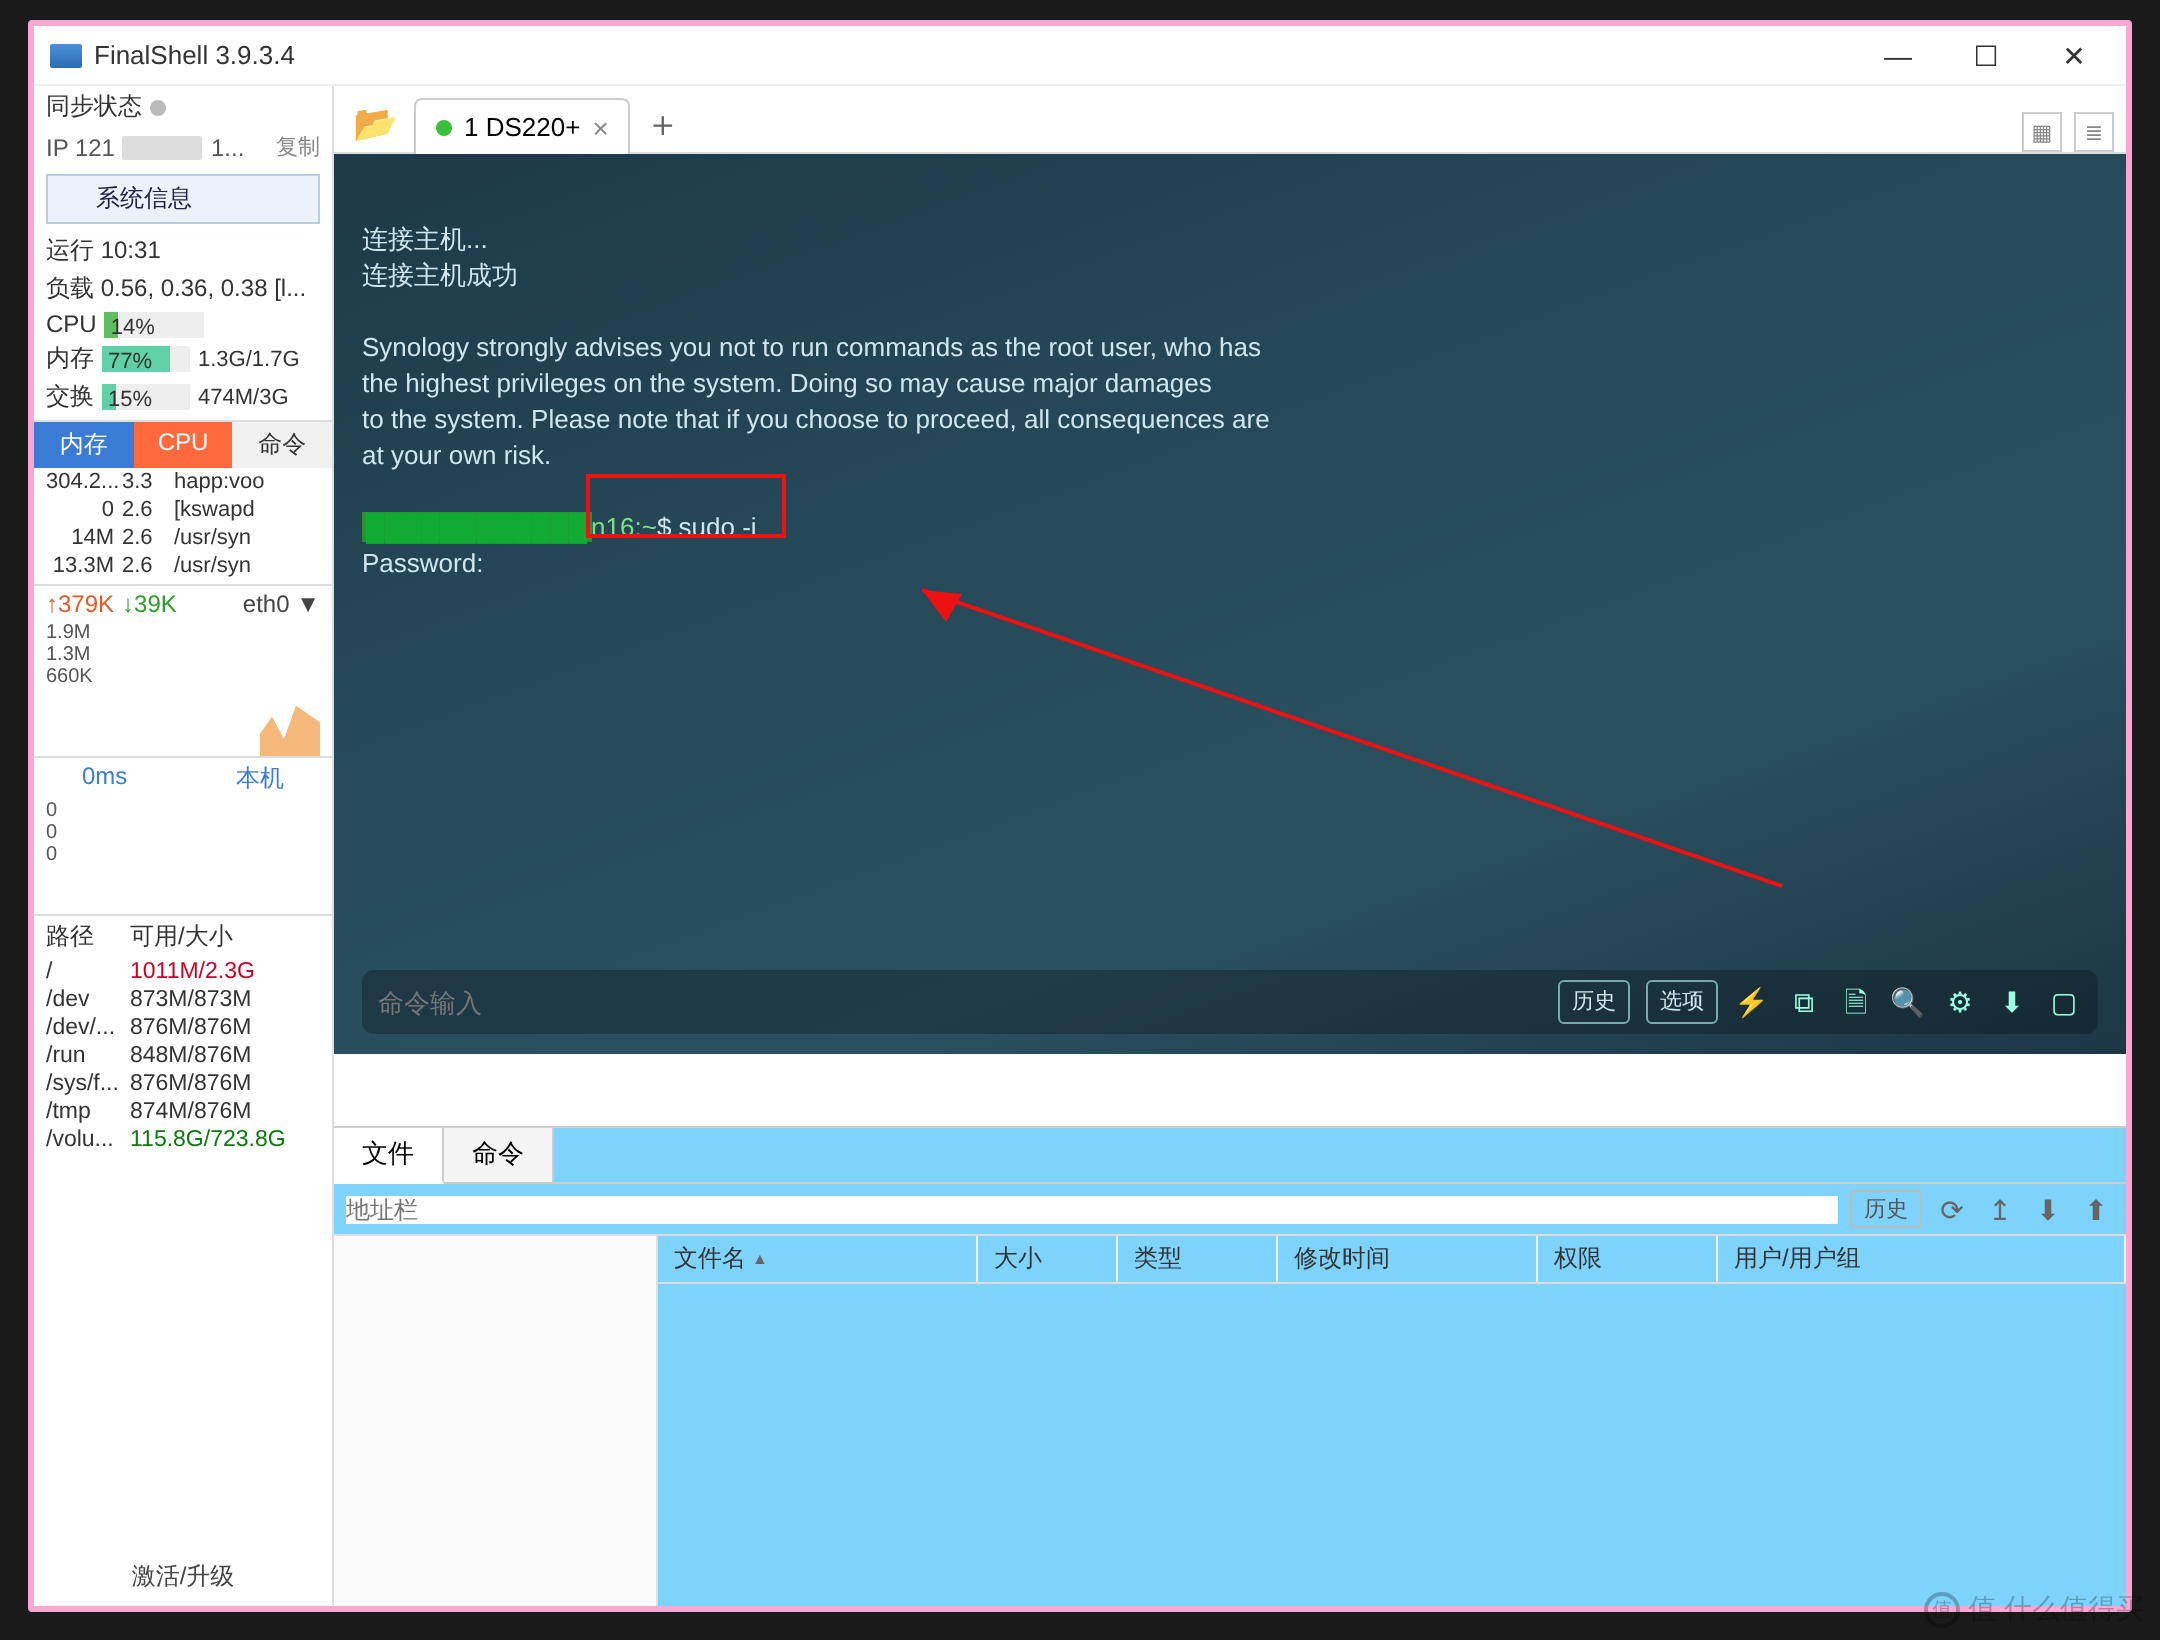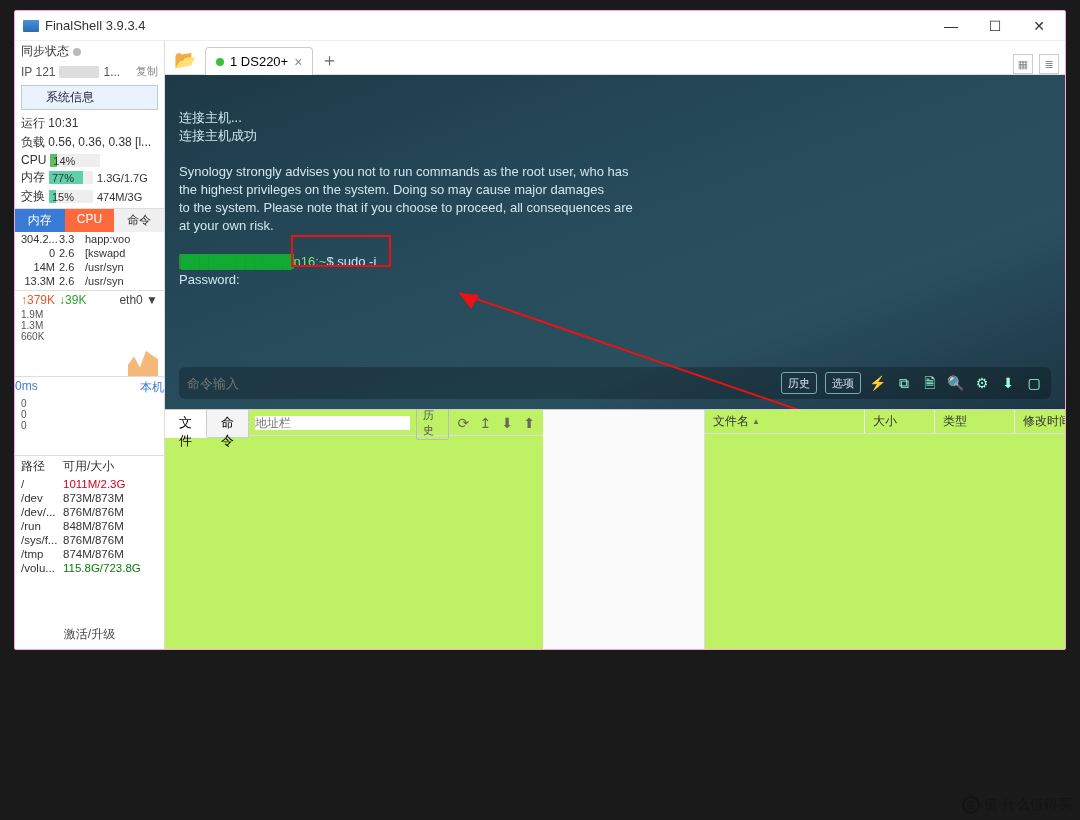--- a/index.html
+++ b/index.html
@@ -1,17 +1,17 @@
 <!DOCTYPE html>
 <html><head>
 <meta charset="utf-8">
 <style>
   * { box-sizing: border-box; margin: 0; padding: 0; font-family: "Microsoft YaHei", Arial, sans-serif; }
   body { background: #1a1a1a; width: 1080px; height: 820px; overflow: hidden; position: relative; }
-  .window { position: absolute; top: 10px; left: 14px; width: 1052px; height: 640px; background: #fff; border: 1px solid #f9a8d4; border-radius: 2px; display: flex; flex-direction: column; }
+  .window { position: absolute; top: 10px; left: 14px; width: 1052px; height: 796px; background: #fff; border: 3px solid #f9a8d4; border-radius: 2px; display: flex; flex-direction: column; }
   .titlebar { height: 30px; display: flex; align-items: center; padding: 0 4px 0 8px; font-size: 13px; color: #333; border-bottom: 1px solid #eee; }
   .titlebar .icon { width: 16px; height: 12px; margin-right: 6px; background: linear-gradient(#4a90d9,#2b6cb0); border-radius: 1px; }
   .winbtns { margin-left: auto; display: flex; }
   .winbtn { width: 44px; height: 30px; display: flex; align-items: center; justify-content: center; color: #333; font-size: 14px; cursor: pointer; }
   .body { flex: 1; display: flex; overflow: hidden; }
   
   .sidebar { width: 150px; border-right: 1px solid #ddd; font-size: 12px; color: #333; display: flex; flex-direction: column; overflow: hidden; }
   .sb-row { padding: 2px 6px; display:flex; align-items:center; gap:4px; }
   .sb-status-dot { width:8px; height:8px; border-radius:50%; background:#bbb; display:inline-block; }
   .sb-ip { color:#555; }
@@ -29,21 +29,21 @@
   .sb-tab:first-child.active { background:#3a7bd5; color:#fff; }
   .proc-row { display:flex; padding:1px 6px; font-size:11px; color:#333; white-space:nowrap; overflow:hidden; }
   .proc-row span:nth-child(1){ width:38px; text-align:right; padding-right:4px;}
   .proc-row span:nth-child(2){ width:26px; text-align:right; padding-right:20px;}
   .proc-row span:nth-child(3){ flex:1; overflow:hidden; text-overflow:ellipsis;}
   .net-row { padding:2px 6px; display:flex; align-items:flex-start; font-size:12px; gap:4px;}
   .net-up { color:#e05a2b; } .net-down { color:#2aa02a; }
   .net-if { margin-left:auto; color:#444; }
   .spark { height:34px; margin:0 6px; position:relative; }
   .spark .area { position:absolute; right:0; bottom:0; width:30px; height:28px; background:#f4b97a; clip-path: polygon(0% 60%, 20% 30%, 40% 70%, 60% 10%, 100% 40%, 100% 100%, 0% 100%); }
-  .ping-row { padding:2px 0; display:flex; font-size:12px; }
+  .ping-row { padding:2px 24px; display:flex; font-size:12px; }
   .ping-local { color:#3a7bd5; margin-left:auto; }
   .fs-head { display:flex; padding:2px 6px; border-top:1px solid #ddd; font-size:12px; color:#333; }
   .fs-head span:first-child{ width:42px;}
   .fs-row { display:flex; padding:1px 6px; font-size:11.5px; color:#333; white-space:nowrap; overflow:hidden; }
   .fs-row span:first-child{ width:42px; overflow:hidden; text-overflow:ellipsis;}
   .fs-row span:last-child{ flex:1; text-align:left;}
   .fs-row .warn { color:#c02; font-weight:500;}
   .fs-row .ok { color:#0a7a0a; }
   .sb-foot { margin-top:auto; padding:6px; font-size:12px; color:#444; text-align:center; }
   
@@ -61,21 +61,21 @@
   .term-lines { flex:1; position:relative; }
   .prompt-host { background:#2a9030; color:#1a3; padding:0 2px;}
   .prompt-cmd-box { position:absolute; border:2px solid #e11; }
   .arrow { position:absolute; }
   .cmdbar { height:32px; margin-top:auto; background:rgba(0,0,0,.25); border-radius:6px; display:flex; align-items:center; padding:0 8px; gap:8px; font-size:12px;}
   .cmdbar input { flex:1; background:transparent; border:none; color:#cfe6ef; outline:none; font-size:13px;}
   .cmd-chip { border:1px solid #7aa; color:#cfe6ef; padding:1px 6px; border-radius:3px; font-size:11px; cursor:pointer;}
   .cmd-ico { color:#9fd; width:18px; text-align:center; cursor:pointer; font-size:14px;}
   .cmd-ico.green { color:#6f6; }
   
-  .bottom { height:240px; border-top:1px solid #ccc; display:flex; flex-direction:row; background:#bef264;}
+  .bottom { height:240px; border-top:1px solid #ccc; display:flex; flex-direction:column; background:#7dd3fc;margin-top:36px;}
   .btabs { height:28px; display:flex; border-bottom:1px solid #ccc;}
   .btab { padding:4px 14px; font-size:13px; border-right:1px solid #ccc; cursor:pointer; background:#f4f4f4;}
   .btab.active { background:#fff; font-weight:500; border-bottom:2px solid #fff; margin-bottom:-1px;}
   .addrbar { height:26px; display:flex; align-items:center; border-bottom:1px solid #ddd; padding:0 6px; gap:6px; font-size:12px;}
   .addrbar input { flex:1; border:none; outline:none; color:#999; font-size:12px;}
   .addr-chip { border:1px solid #bbb; padding:1px 6px; border-radius:2px; font-size:11px; cursor:pointer; color:#555;}
   .addr-ico { color:#666; cursor:pointer; font-size:14px; width:18px; text-align:center;}
   .filegrid { flex:1; display:flex;}
   .filetree { width:162px; border-right:1px solid #ddd; background:#fafafa;}
   .filelist { flex:1; display:flex; flex-direction:column;}

